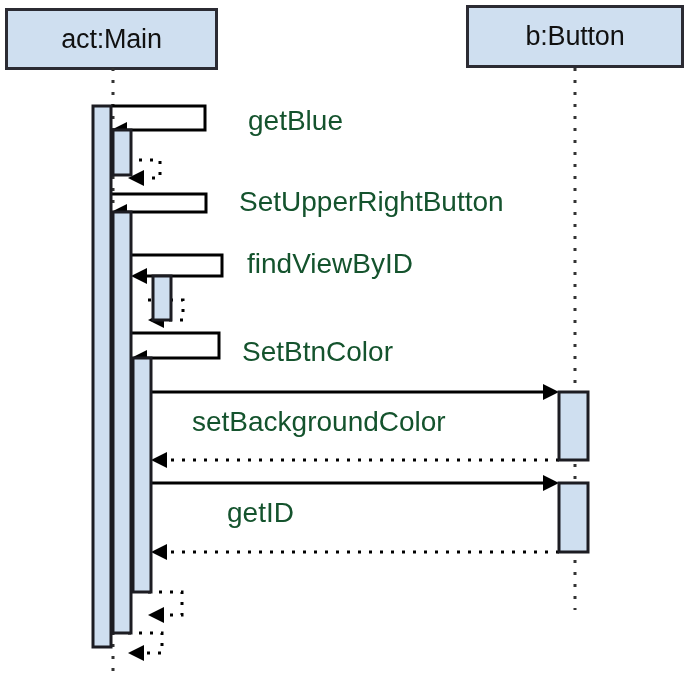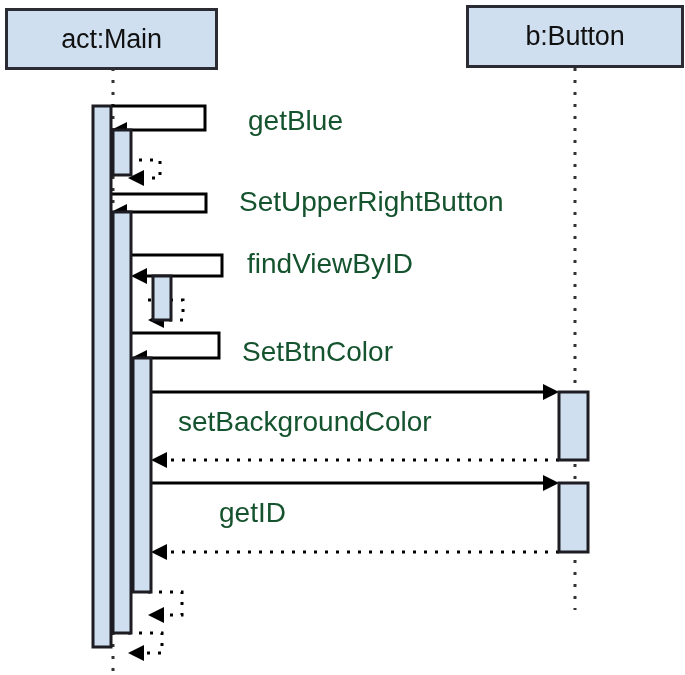--- a/index.html
+++ b/index.html
@@ -72,14 +72,14 @@
       <rect x="153" y="276" width="18" height="44" fill="#cfdff0" stroke="#1c1c22" stroke-width="3"></rect>
       <rect x="559" y="392" width="29" height="68" fill="#cfdff0" stroke="#1c1c22" stroke-width="3"></rect>
       <rect x="559" y="483" width="29" height="69" fill="#cfdff0" stroke="#1c1c22" stroke-width="3"></rect>
     </g>
 </svg>
 
 <div class="lbl msg" id="lab-m1" style="left: 248px; top: 105px;">getBlue</div>
 <div class="lbl msg" id="lab-m2" style="left: 222px; top: 186px; margin-left: 17px;">SetUpperRightButton</div>
 <div class="lbl msg" id="lab-m3" style="left: 247px; top: 239px; margin-top: 9px;">findViewByID</div>
 <div class="lbl msg" id="lab-m4" style="left: 242px; top: 336px;">SetBtnColor</div>
-<div class="lbl msg" id="lab-m5" style="left: 178px; top: 406px; text-align: center;">setBackgroundColor</div>
-<div class="lbl msg" id="lab-m6" style="left: 219px; top: 497px;">getID</div>
+<div class="lbl msg" id="lab-m5" style="left: 192px; top: 406px; text-align: center;">setBackgroundColor</div>
+<div class="lbl msg" id="lab-m6" style="left: 227px; top: 497px;">getID</div>
 
 </body></html>

